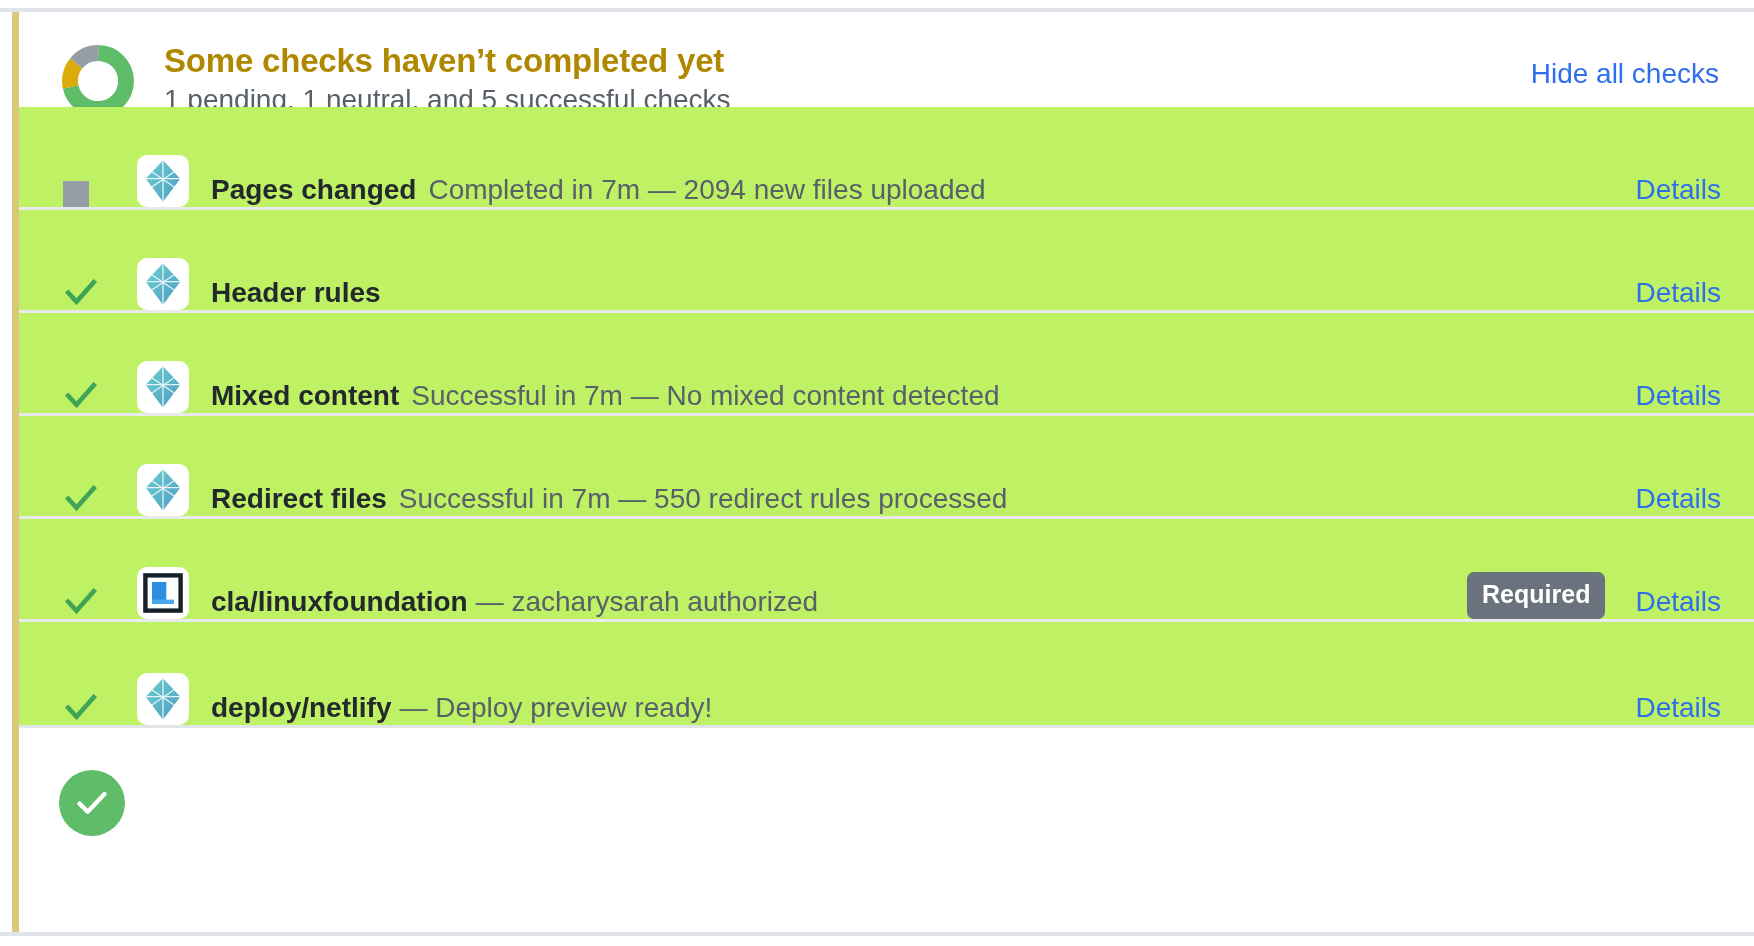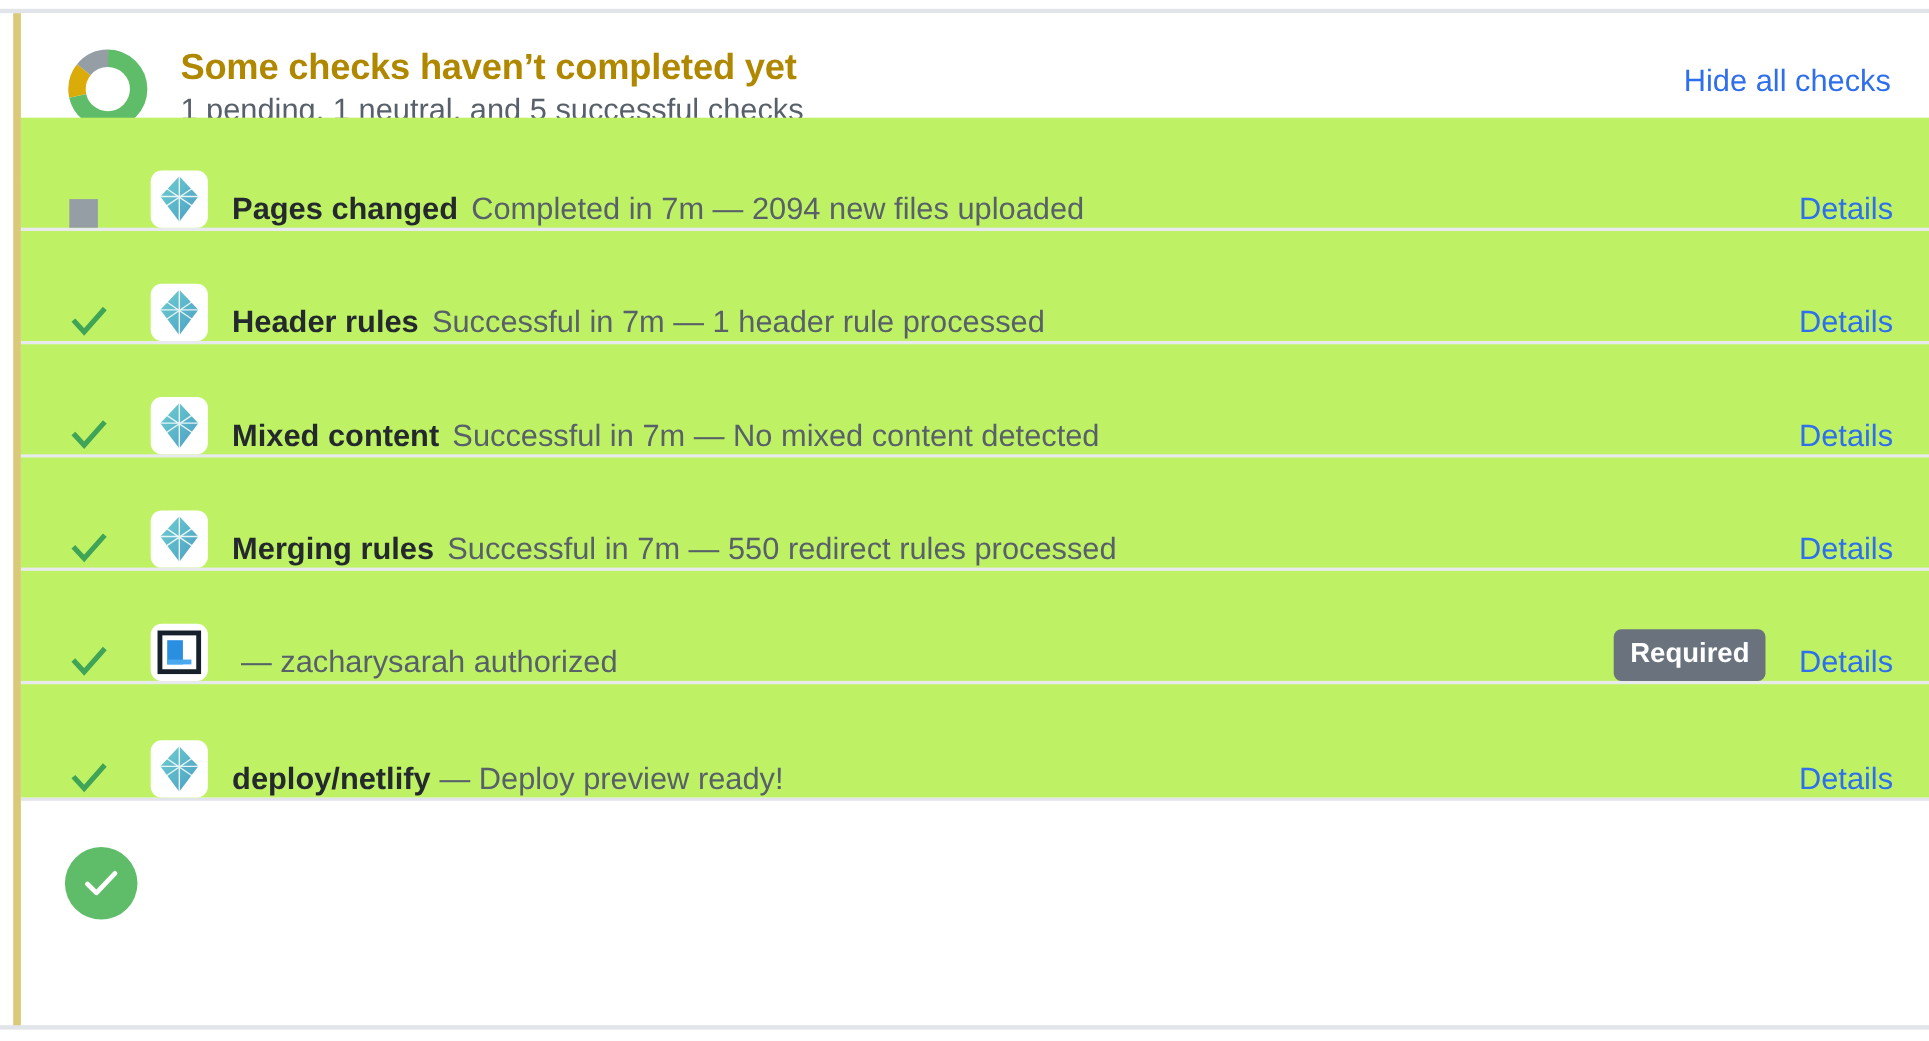--- a/index.html
+++ b/index.html
@@ -288,21 +288,20 @@
           </span>
           <span class="avatar">
             <svg width="46" height="46" viewBox="0 0 40 40" aria-hidden="true">
               <polygon points="20,2 35,18 20,38 5,18" fill="url(#ntl0)"></polygon>
               <g stroke="#ffffff" stroke-width="1.1" opacity="0.85" fill="none">
                 <path d="M20,2 L20,38 M5,18 L35,18 M9,11 L31,26 M31,11 L9,26"></path>
               </g>
             </svg>
           </span>
           <span class="check-name">Header rules</span>
-          <span class="check-desc">Successful in 7m — 1 header rule processed</span>
           <span class="row-spacer"></span>
           <a class="details-link">Details</a>
         </div>
 
         <div class="check-row">
           <span class="status-icon">
             <svg width="36" height="36" viewBox="0 0 24 24" aria-hidden="true">
               <path d="M3.5 12.5 L9 18.5 L20.5 5.5" fill="none" stroke="#40a457" stroke-width="3.1" stroke-linecap="square" stroke-linejoin="miter"></path>
             </svg>
           </span>
@@ -327,39 +326,40 @@
             </svg>
           </span>
           <span class="avatar">
             <svg width="46" height="46" viewBox="0 0 40 40" aria-hidden="true">
               <polygon points="20,2 35,18 20,38 5,18" fill="url(#ntl0)"></polygon>
               <g stroke="#ffffff" stroke-width="1.1" opacity="0.85" fill="none">
                 <path d="M20,2 L20,38 M5,18 L35,18 M9,11 L31,26 M31,11 L9,26"></path>
               </g>
             </svg>
           </span>
-          <span class="check-name">Merging rules</span>
+          <span class="check-name">Redirect files</span>
           <span class="check-desc">Successful in 7m — 550 redirect rules processed</span>
           <span class="row-spacer"></span>
           <a class="details-link">Details</a>
         </div>
 
         <div class="check-row">
           <span class="status-icon">
             <svg width="36" height="36" viewBox="0 0 24 24" aria-hidden="true">
               <path d="M3.5 12.5 L9 18.5 L20.5 5.5" fill="none" stroke="#40a457" stroke-width="3.1" stroke-linecap="square" stroke-linejoin="miter"></path>
             </svg>
           </span>
           <span class="avatar">
             <svg width="44" height="44" viewBox="0 0 40 40" aria-hidden="true">
               <rect x="4" y="4" width="32" height="32" fill="none" stroke="#16212b" stroke-width="4"></rect>
               <rect x="10" y="10" width="13" height="20" fill="#2a8fe0"></rect>
               <rect x="10" y="26" width="20" height="4" fill="#4aa8ef"></rect>
             </svg>
           </span>
+          <span class="check-name">cla/linuxfoundation</span>
           <span class="check-desc tight">— zacharysarah authorized</span>
           <span class="row-spacer"></span>
           <span class="required-badge">Required</span>
           <a class="details-link">Details</a>
         </div>
 
         <div class="check-row">
           <span class="status-icon">
             <svg width="36" height="36" viewBox="0 0 24 24" aria-hidden="true">
               <path d="M3.5 12.5 L9 18.5 L20.5 5.5" fill="none" stroke="#40a457" stroke-width="3.1" stroke-linecap="square" stroke-linejoin="miter"></path>

